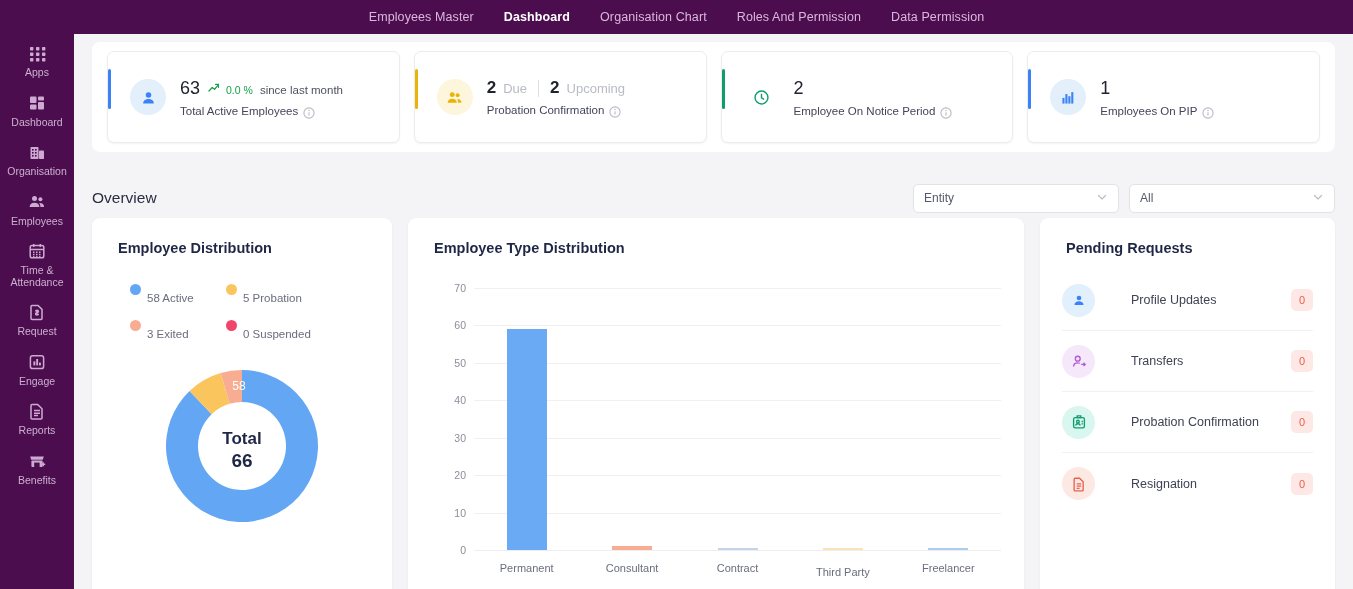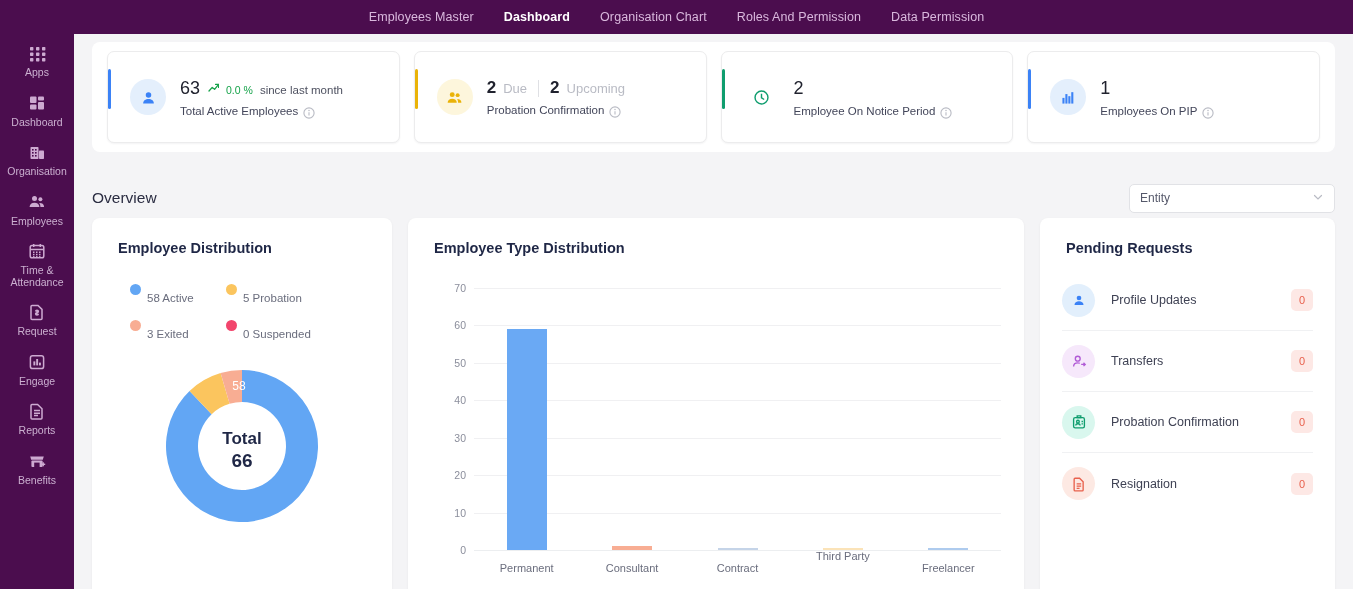--- a/index.html
+++ b/index.html
@@ -134,21 +134,21 @@
   .pend-list { margin-top: 14px; padding: 0 22px; }
   .pend-row {
     height: 61px; display: flex; align-items: center;
     border-bottom: 1px solid #f0f1f3;
   }
   .pend-row:last-child { border-bottom: none; }
   .pend-ico {
     width: 33px; height: 33px; border-radius: 50%; flex: 0 0 33px;
     display: flex; align-items: center; justify-content: center; margin-right: 16px;
   }
-  .pend-label { font-size: 12.5px; color: #3f4254; }
+  .pend-label { font-size: 12.5px; color: #3f4254; margin-left: 20px; }
   .pend-badge {
     margin-left: auto; width: 22px; height: 22px; border-radius: 5px;
     background: #fde8e5; color: #e8614d; font-size: 11px;
     display: flex; align-items: center; justify-content: center;
   }
 </style>
 </head>
 <body>
 
 <div class="app">
@@ -408,20 +408,28 @@
       </span>
     </span>
   </div>
       </div>
 
     <div class="ov-head">
       <div class="ov-title">Overview</div>
       <div class="ov-filters">
         <div class="select">
           <span>Entity</span>
+          <span class="chev">
+            <svg width="12" height="12" viewBox="0 0 12 12">
+                <path d="M2.5 4.5 L6 8 L9.5 4.5" stroke="#b9bbc4" stroke-width="1.2" fill="none" stroke-linecap="round"></path>
+              </svg>
+          </span>
+        </div>
+        <div class="select">
+          <span>All</span>
           <span class="chev">
             <svg width="12" height="12" viewBox="0 0 12 12">
                 <path d="M2.5 4.5 L6 8 L9.5 4.5" stroke="#b9bbc4" stroke-width="1.2" fill="none" stroke-linecap="round"></path>
               </svg>
           </span>
         </div>
       </div>
     </div>
 
     <div class="panel" id="panel-dist">
@@ -477,21 +485,21 @@
           <div class="ytick" style="top:276px">0</div>
           <div class="bar" style="left: 98.7px; width: 40px; height: 220.829px; bottom: auto; background: rgb(106, 169, 244); top: 55.171px;"></div>
           <div class="bar" style="left: 204.1px; width: 40px; height: 3.74286px; bottom: auto; background: rgb(248, 173, 147); top: 272.257px;"></div>
           <div class="bar" style="left: 309.5px; width: 40px; height: 2px; bottom: auto; background: rgb(197, 212, 232); top: 274px;"></div>
           <div class="bar" style="left: 414.9px; width: 40px; height: 2px; bottom: auto; background: rgb(251, 227, 184); top: 274px;"></div>
           <div class="bar" style="left: 520.3px; width: 40px; height: 2px; bottom: auto; background: rgb(174, 203, 238); top: 274px;"></div>
           <div class="axis-base" style="top:276px"></div>
           <div class="xtick" style="left:63.7px;top:288px">Permanent</div>
           <div class="xtick" style="left:169.10000000000002px;top:288px">Consultant</div>
           <div class="xtick" style="left:274.5px;top:288px">Contract</div>
-          <div class="xtick" style="left:379.90000000000003px;top:276px">Third Party</div>
+          <div class="xtick" style="left:379.90000000000003px;top:292px">Third Party</div>
           <div class="xtick" style="left:485.30000000000007px;top:288px">Freelancer</div>
         </div>
     </div>
 
     <div class="panel" id="panel-pend">
       <div class="panel-title">Pending Requests</div>
       <div class="pend-list" id="pendlist">
   <div class="pend-row">
     <span class="pend-ico" style="background:#e2effc">
               <svg width="18" height="18" viewBox="0 0 20 20">

